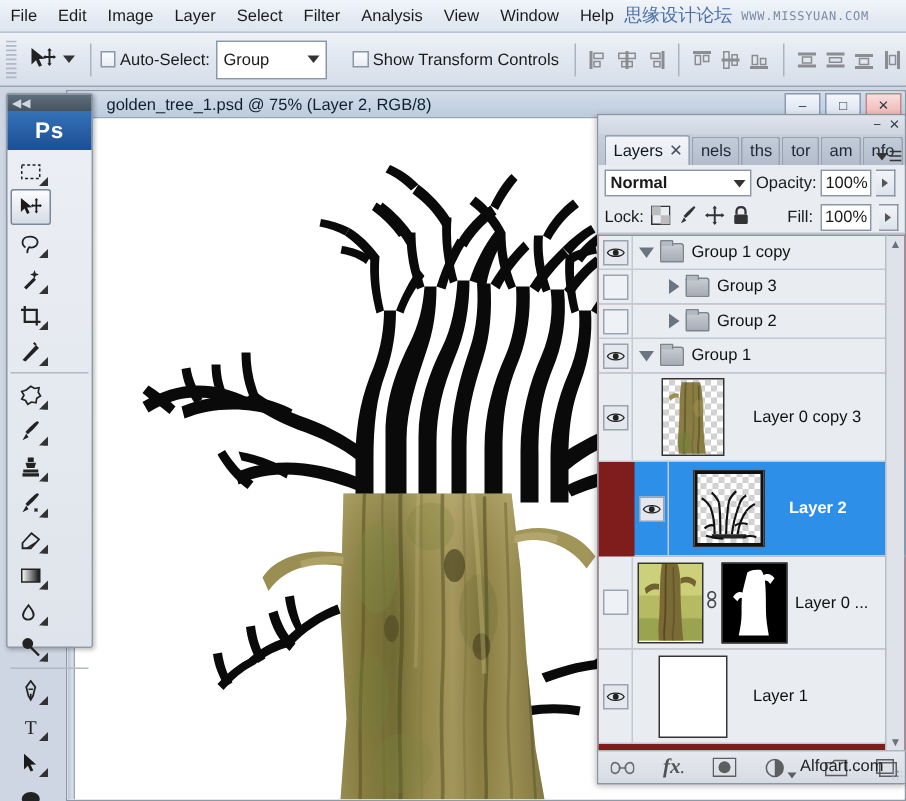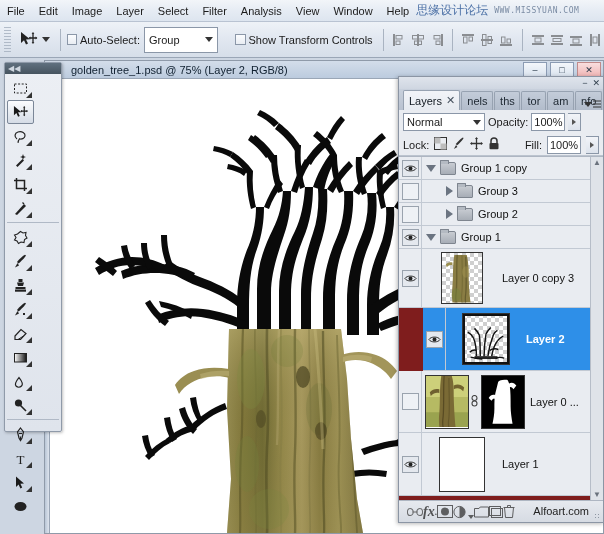--- a/index.html
+++ b/index.html
@@ -163,23 +163,23 @@
   .tab-x { margin-left: 4px; font-size: 11px; color: #47525f; }
   #lp-menu-btn {
     position: absolute; right: 2px; bottom: 2px;
     display: flex; align-items: center; gap: 1px; font-size: 9px; color: #333;
   }
   #lp-blend-row {
     height: 24px; display: flex; align-items: center; gap: 3px;
     padding: 0 4px; background: #e9ecf1;
   }
   .blend-select {
-    width: 82px; height: 18px; background: #fff; border: 1px solid #8b97a8;
+    width: 98px; height: 18px; background: #fff; border: 1px solid #8b97a8;
     display: flex; align-items: center; justify-content: space-between;
-    padding: 0 3px; font-size: 11px;
+    padding: 0 3px; font-size: 11px; font-weight: bold;
   }
   .num-field {
     width: 34px; height: 18px; background: #fff; border: 1px solid #8b97a8;
     display: flex; align-items: center; justify-content: center; font-size: 11px;
   }
   .spin-btn {
     width: 13px; height: 18px; border: 1px solid #8b97a8; border-left: none;
     background: linear-gradient(to bottom,#f2f4f8,#dde3ec);
     display: flex; align-items: center; justify-content: center;
   }
@@ -256,21 +256,21 @@
     position: absolute; right: 0; top: 0; width: 13px; height: 100%;
     background: #dfe3e9; border-left: 1px solid #b6bdc8;
     display: flex; flex-direction: column; justify-content: space-between;
     align-items: center; padding: 1px 0;
   }
   .sc-arrow { font-size: 8px; color: #6a727d; }
 
   #lp-bottom {
     height: 22px; background: linear-gradient(to bottom,#e6e9ee,#d6dbe3);
     border-top: 1px solid #aeb6c2;
-    display: flex; align-items: center; gap: 0; padding: 0 8px; position: relative;
+    display: flex; align-items: center; gap: 19px; padding: 0 8px; position: relative;
   }
   .lp-bt-icon { opacity: .75; display: flex; align-items: center; }
   #alfoart {
     position: absolute; right: 14px; top: 4px;
     font-size: 11px; color: #222; white-space: nowrap;
   }
   #resize-grip {
     position: absolute; right: 2px; bottom: 2px; width: 7px; height: 7px;
     background-image: radial-gradient(#8d96a2 35%, transparent 36%);
     background-size: 3px 3px;
@@ -556,20 +556,21 @@
           <path d="M292,278 C302,275 312,275 321,278 L320,283 C311,280 301,280 292,283 Z" fill="#c6b980" opacity=".45"></path>
         </g>
       </svg>
     </div>
   </div>
 
   <div id="toolbox">
     <div id="tb-grip">
       <span style="color:#cfd7e0;font-size:8px;">◀◀</span>
     </div>
+    <div id="ps-logo">Ps</div>
 
     <div class="tool-grid">
 
       <div class="tool-cell">
         <svg width="15" height="15" viewBox="0 0 15 15">
             <rect x="1.5" y="3" width="12" height="9" fill="none" stroke="#222" stroke-dasharray="2,1.6"></rect>
           </svg>
         <span class="tri"></span>
       </div>
       <div class="tool-cell active">

